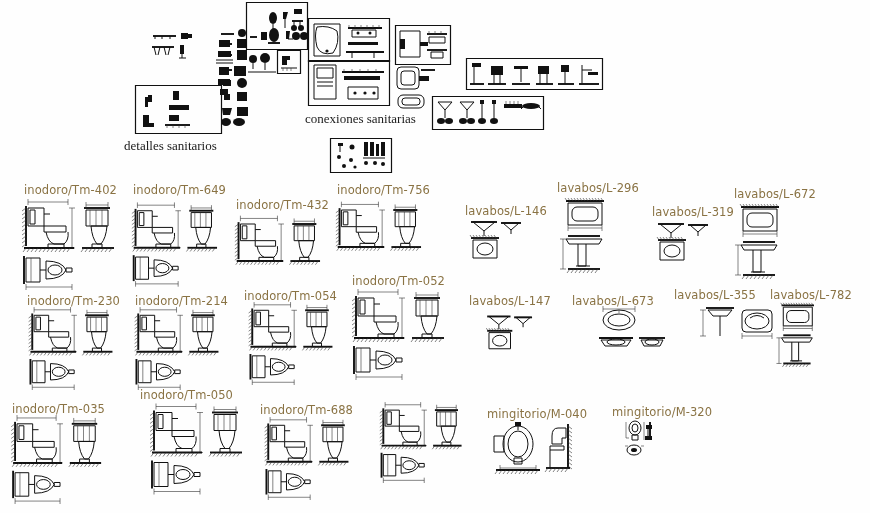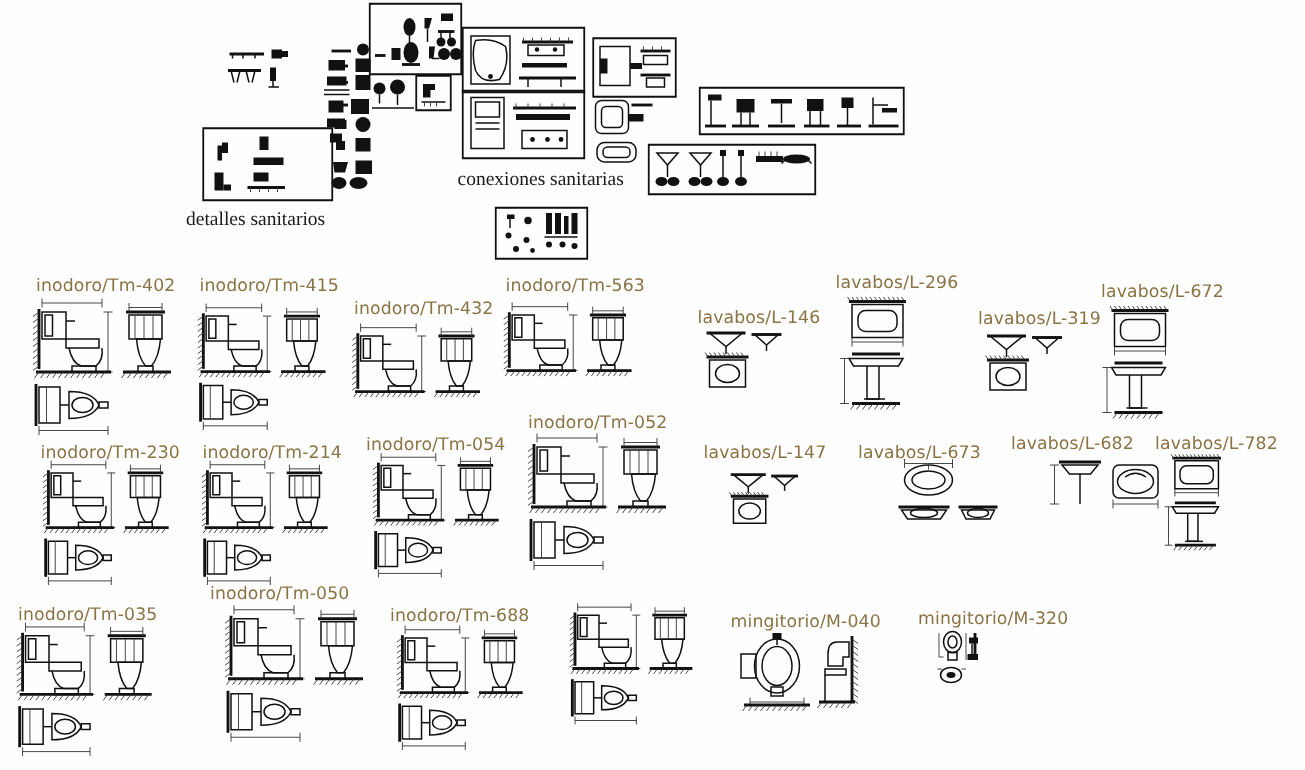--- a/index.html
+++ b/index.html
@@ -269,35 +269,35 @@
       <path class="ln" d="M33 20 h22"></path>
       <circle class="fil" cx="36" cy="25" r="2"></circle>
       <circle class="fil" cx="45" cy="25" r="2"></circle>
       <circle class="fil" cx="53" cy="26" r="2"></circle>
       <circle class="fil" cx="14" cy="28" r="2"></circle>
       <circle class="fil" cx="25" cy="29" r="1.6"></circle>
     </svg>
   </div>
 
   <div class="lbl" style="left:24px;top:185px">inodoro/Tm-402</div>
-  <div class="lbl" style="left:133px;top:185px">inodoro/Tm-415</div>
+  <div class="lbl" style="left:133px;top:185px">inodoro/Tm-649</div>
   <div class="lbl" style="left:236px;top:200px">inodoro/Tm-432</div>
-  <div class="lbl" style="left:337px;top:185px">inodoro/Tm-563</div>
+  <div class="lbl" style="left:337px;top:185px">inodoro/Tm-756</div>
   <div class="lbl" style="left:465px;top:206px">lavabos/L-146</div>
   <div class="lbl" style="left:557px;top:183px">lavabos/L-296</div>
   <div class="lbl" style="left:652px;top:207px">lavabos/L-319</div>
   <div class="lbl" style="left:734px;top:189px">lavabos/L-672</div>
 
   <div class="lbl" style="left:27px;top:296px">inodoro/Tm-230</div>
   <div class="lbl" style="left:135px;top:296px">inodoro/Tm-214</div>
   <div class="lbl" style="left:244px;top:291px">inodoro/Tm-054</div>
   <div class="lbl" style="left:352px;top:276px">inodoro/Tm-052</div>
   <div class="lbl" style="left:469px;top:296px">lavabos/L-147</div>
   <div class="lbl" style="left:572px;top:296px">lavabos/L-673</div>
-  <div class="lbl" style="left:674px;top:290px">lavabos/L-682</div>
+  <div class="lbl" style="left:674px;top:290px">lavabos/L-355</div>
   <div class="lbl" style="left:770px;top:290px">lavabos/L-782</div>
 
   <div class="lbl" style="left:12px;top:404px">inodoro/Tm-035</div>
   <div class="lbl" style="left:140px;top:390px">inodoro/Tm-050</div>
   <div class="lbl" style="left:260px;top:405px">inodoro/Tm-688</div>
   <div class="lbl" style="left:487px;top:409px">mingitorio/M-040</div>
   <div class="lbl" style="left:612px;top:407px">mingitorio/M-320</div>
 
   <div class="grp" style="left:20px;top:200px">
     <svg width="108" height="90" viewBox="0 0 108 90" class="sym-toilet3">

